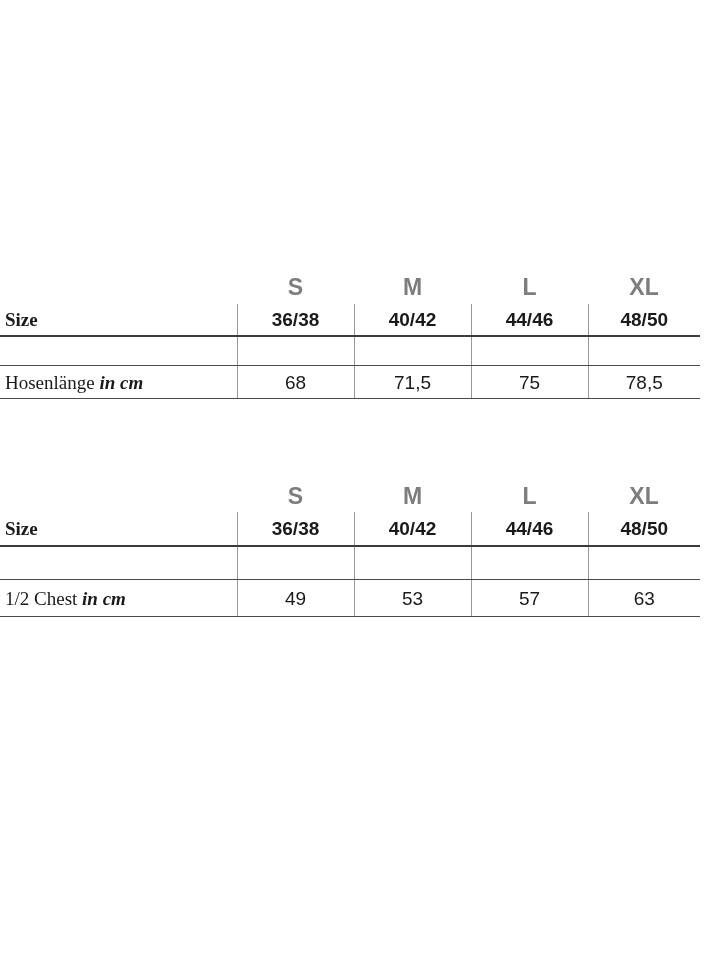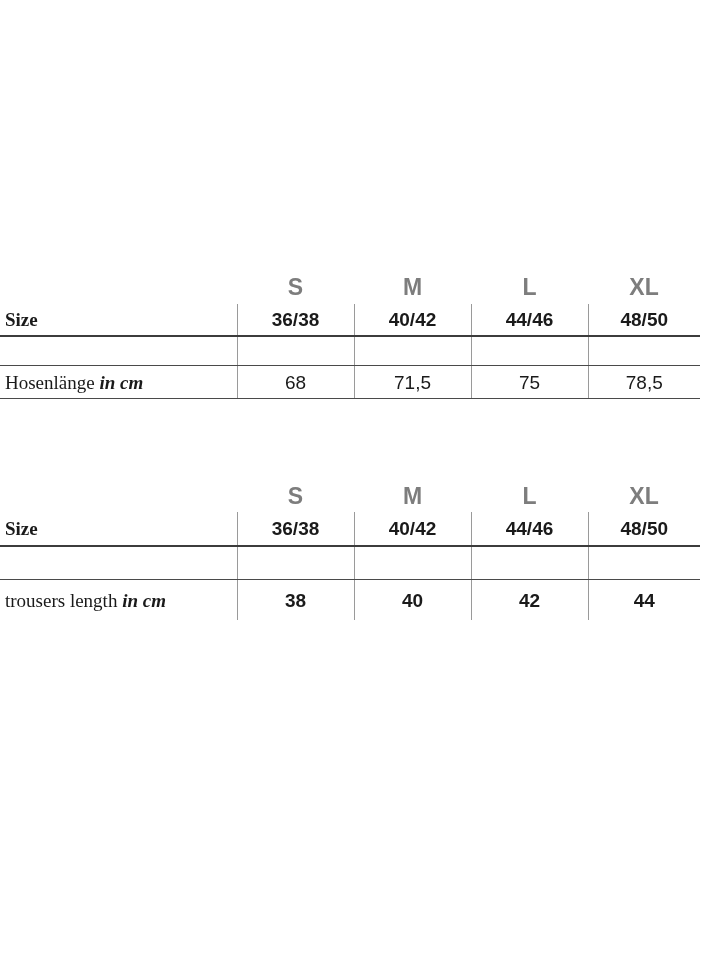--- a/index.html
+++ b/index.html
@@ -147,26 +147,26 @@
         <td class="val">44/46</td>
         <td class="val">48/50</td>
       </tr>
       <tr class="empty-row">
         <td></td>
           <td></td>
           <td></td>
           <td></td>
           <td></td>
       </tr>
-      <tr class="data-row last">
+      <tr class="data-row">
         <td class="label">
-          <span>trousers length</span>
+          <span>1/2 Chest</span>
           <span class="unit">in cm</span>
         </td>
-        <td class="val">38</td>
-        <td class="val">40</td>
-        <td class="val">42</td>
-        <td class="val">44</td>
+        <td class="val">49</td>
+        <td class="val">53</td>
+        <td class="val">57</td>
+        <td class="val">63</td>
       </tr>
     </tbody>
   </table>
 
 </div>
 
 </body></html>

